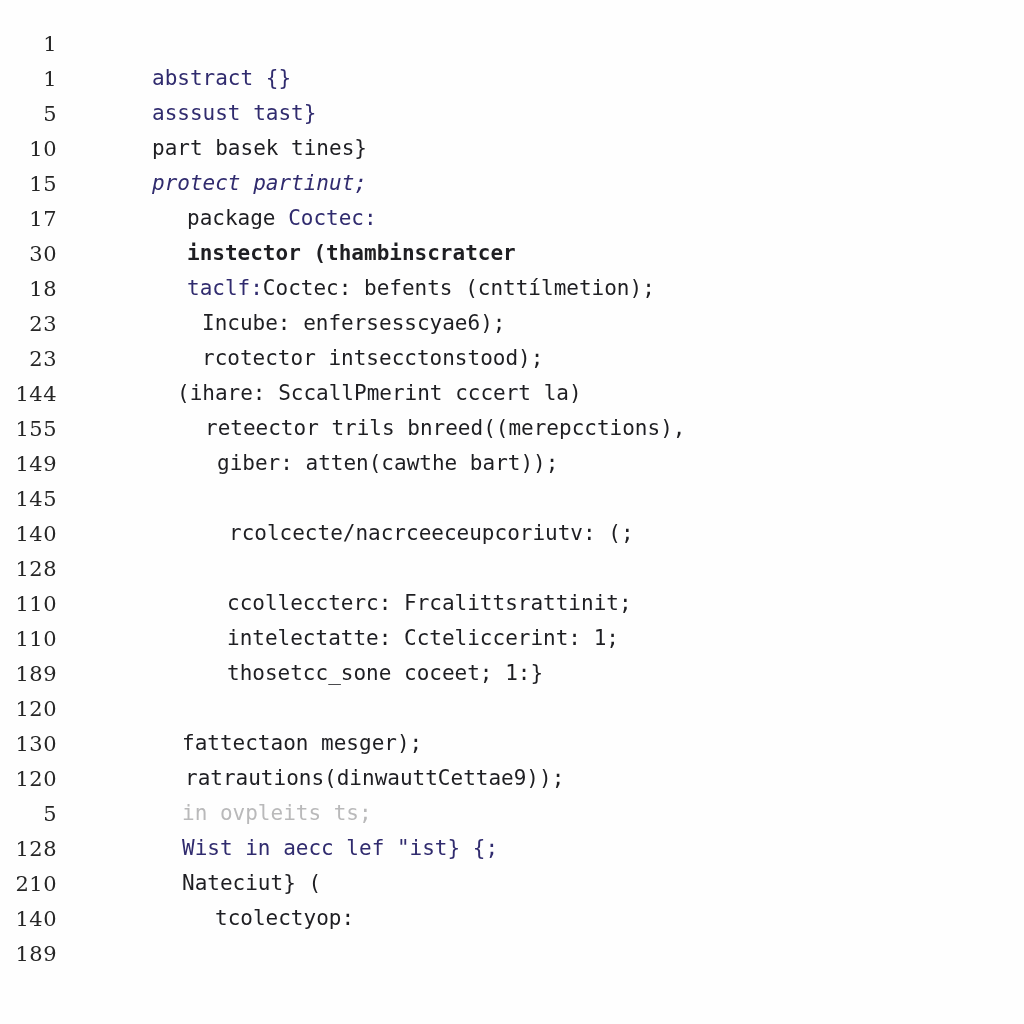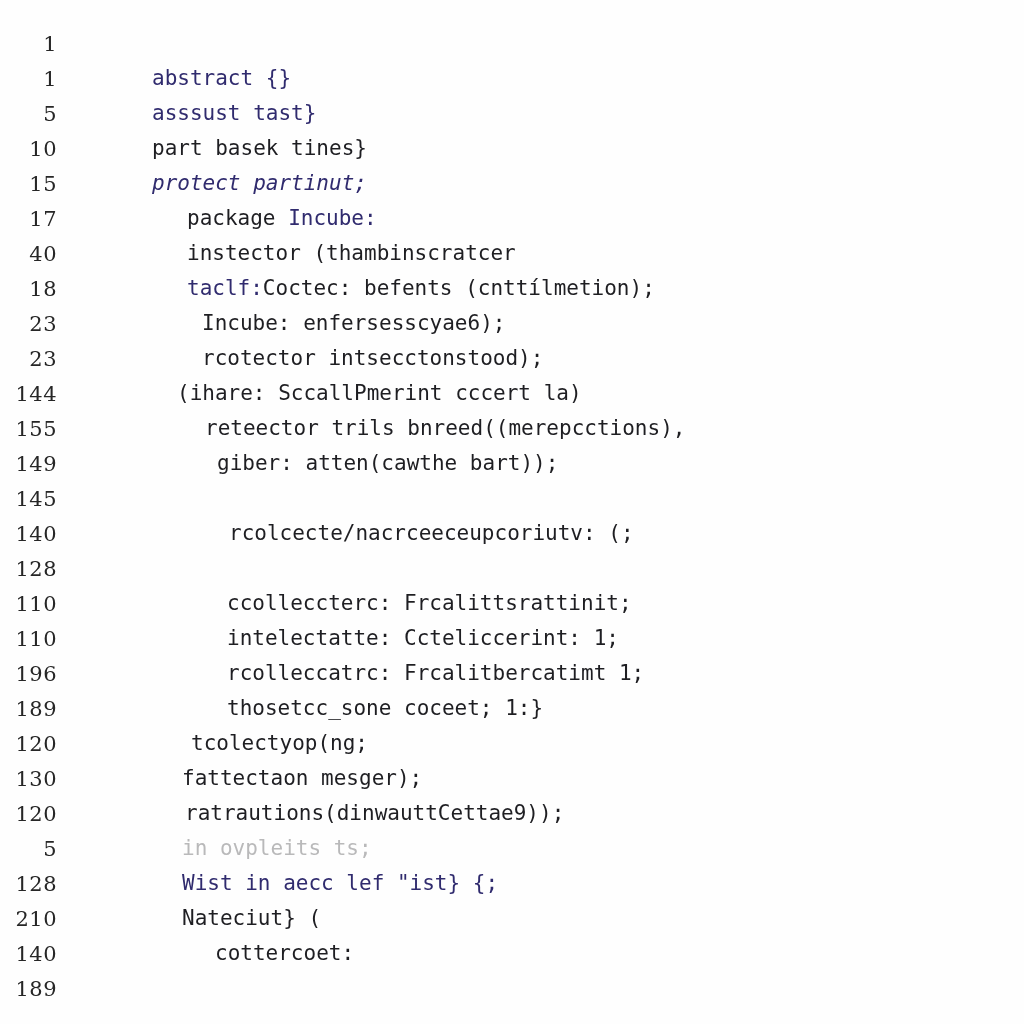--- a/index.html
+++ b/index.html
@@ -61,25 +61,25 @@
       <div class="row">
         <span class="num">10</span>
         <span class="code" style="padding-left: 95px;"><span class="seg default">part basek tines}</span></span>
       </div>
       <div class="row">
         <span class="num">15</span>
         <span class="code" style="padding-left: 95px; font-style: italic;"><span class="seg keyword">protect partinut;</span></span>
       </div>
       <div class="row">
         <span class="num">17</span>
-        <span class="code" style="padding-left: 130px;"><span class="seg default">package </span><span class="seg keyword">Incube:</span></span>
+        <span class="code" style="padding-left: 130px;"><span class="seg default">package </span><span class="seg keyword">Coctec:</span></span>
       </div>
       <div class="row">
-        <span class="num">40</span>
-        <span class="code" style="padding-left: 130px;"><span class="seg default">instector (thambinscratcer</span></span>
+        <span class="num">30</span>
+        <span class="code" style="padding-left: 130px; font-weight: bold;"><span class="seg default">instector (thambinscratcer</span></span>
       </div>
       <div class="row">
         <span class="num">18</span>
         <span class="code" style="padding-left: 130px;"><span class="seg keyword">taclf:</span><span class="seg default">Coctec: befents (cnttílmetion);</span></span>
       </div>
       <div class="row">
         <span class="num">23</span>
         <span class="code" style="padding-left: 145px;"><span class="seg default">Incube: enfersesscyae6);</span></span>
       </div>
       <div class="row">
@@ -110,30 +110,25 @@
       </div>
       <div class="row">
         <span class="num">110</span>
         <span class="code" style="padding-left: 170px;"><span class="seg default">ccolleccterc: Frcalittsrattinit;</span></span>
       </div>
       <div class="row">
         <span class="num">110</span>
         <span class="code" style="padding-left: 170px;"><span class="seg default">intelectatte: Ccteliccerint: 1;</span></span>
       </div>
       <div class="row">
-        <span class="num">196</span>
-        <span class="code" style="padding-left: 170px;"><span class="seg default">rcolleccatrc: Frcalitbercatimt 1;</span></span>
-      </div>
-      <div class="row">
         <span class="num">189</span>
         <span class="code" style="padding-left: 170px;"><span class="seg default">thosetcc_sone coceet; 1:}</span></span>
       </div>
       <div class="row">
         <span class="num">120</span>
-        <span class="code" style="padding-left: 134px;"><span class="seg default">tcolectyop(ng;</span></span>
       </div>
       <div class="row">
         <span class="num">130</span>
         <span class="code" style="padding-left: 125px;"><span class="seg default">fattectaon mesger);</span></span>
       </div>
       <div class="row">
         <span class="num">120</span>
         <span class="code" style="padding-left: 128px;"><span class="seg default">ratrautions(dinwauttCettae9));</span></span>
       </div>
       <div class="row">
@@ -143,20 +138,20 @@
       <div class="row">
         <span class="num">128</span>
         <span class="code" style="padding-left: 125px;"><span class="seg keyword">Wist in aecc lef "ist} {;</span></span>
       </div>
       <div class="row">
         <span class="num">210</span>
         <span class="code" style="padding-left: 125px;"><span class="seg default">Nateciut} (</span></span>
       </div>
       <div class="row">
         <span class="num">140</span>
-        <span class="code" style="padding-left: 158px;"><span class="seg default">cottercoet:</span></span>
+        <span class="code" style="padding-left: 158px;"><span class="seg default">tcolectyop:</span></span>
       </div>
       <div class="row">
         <span class="num">189</span>
         <span class="code" style="padding-left: 95px;"></span>
       </div>
     </div>
 </div>
 
 </body></html>

